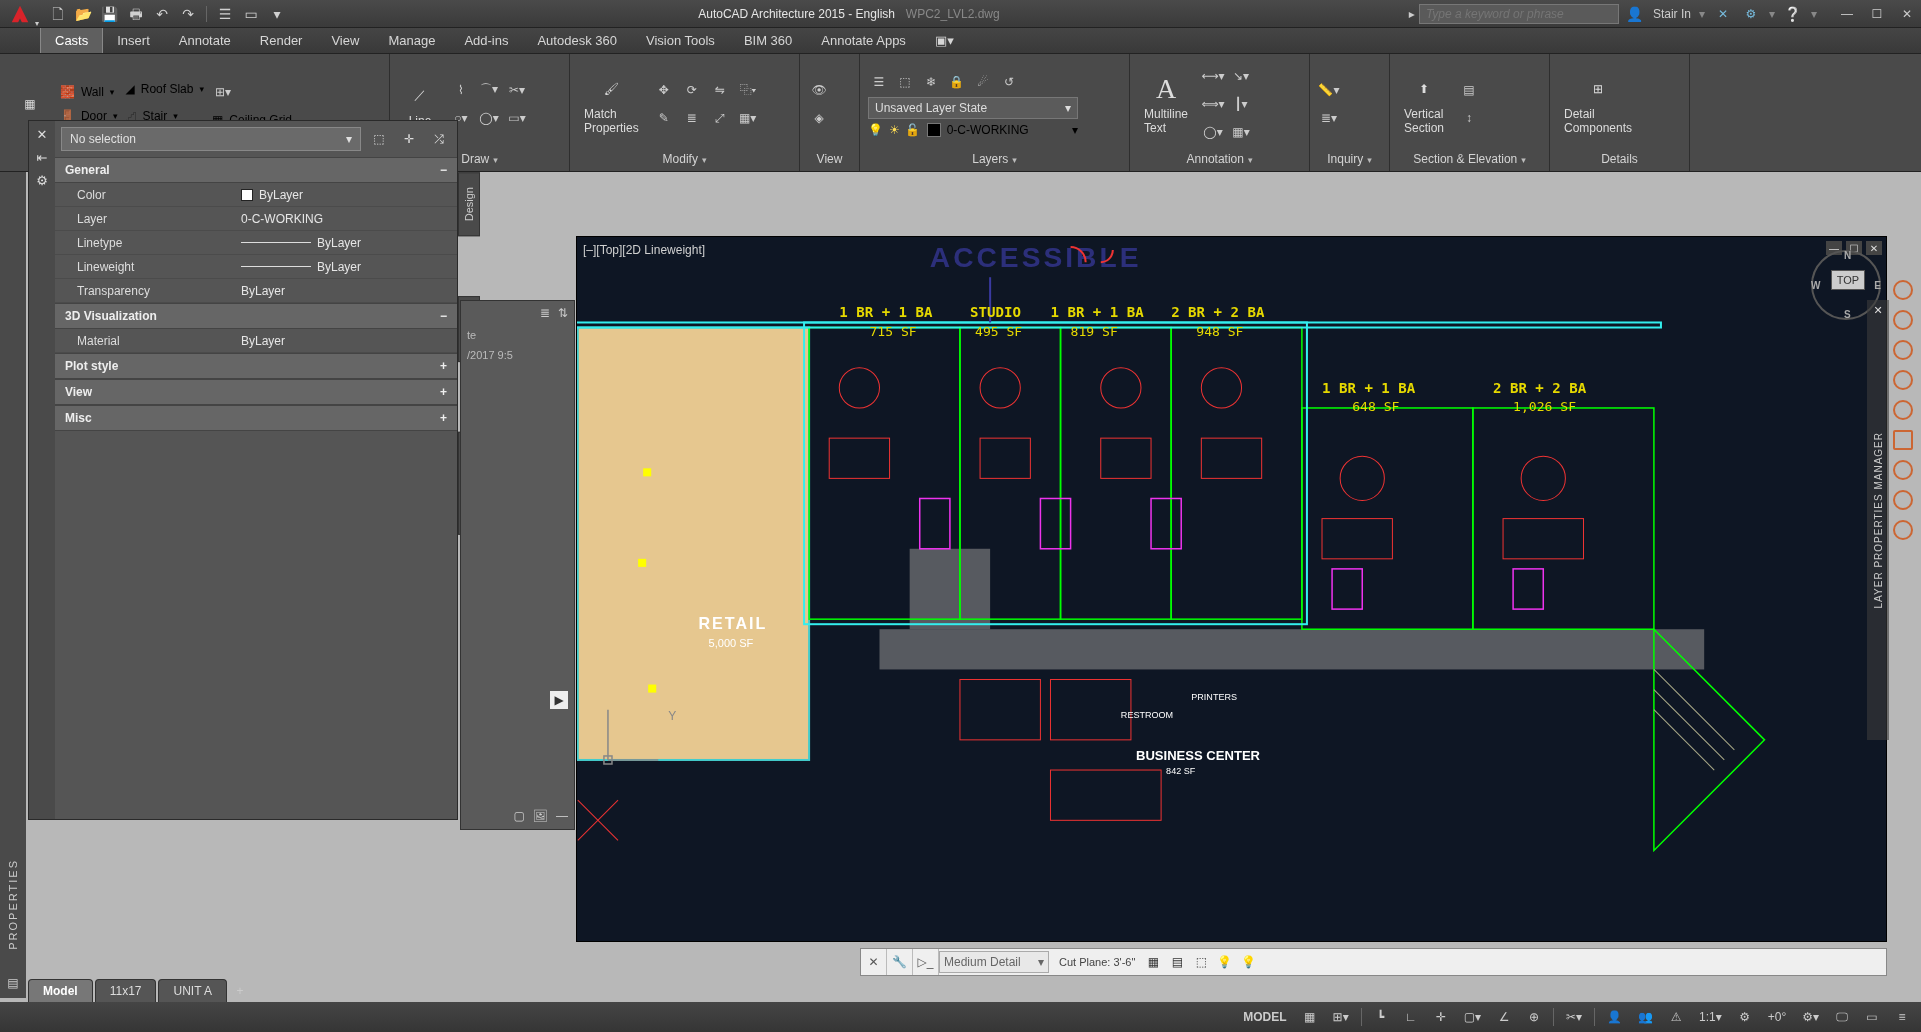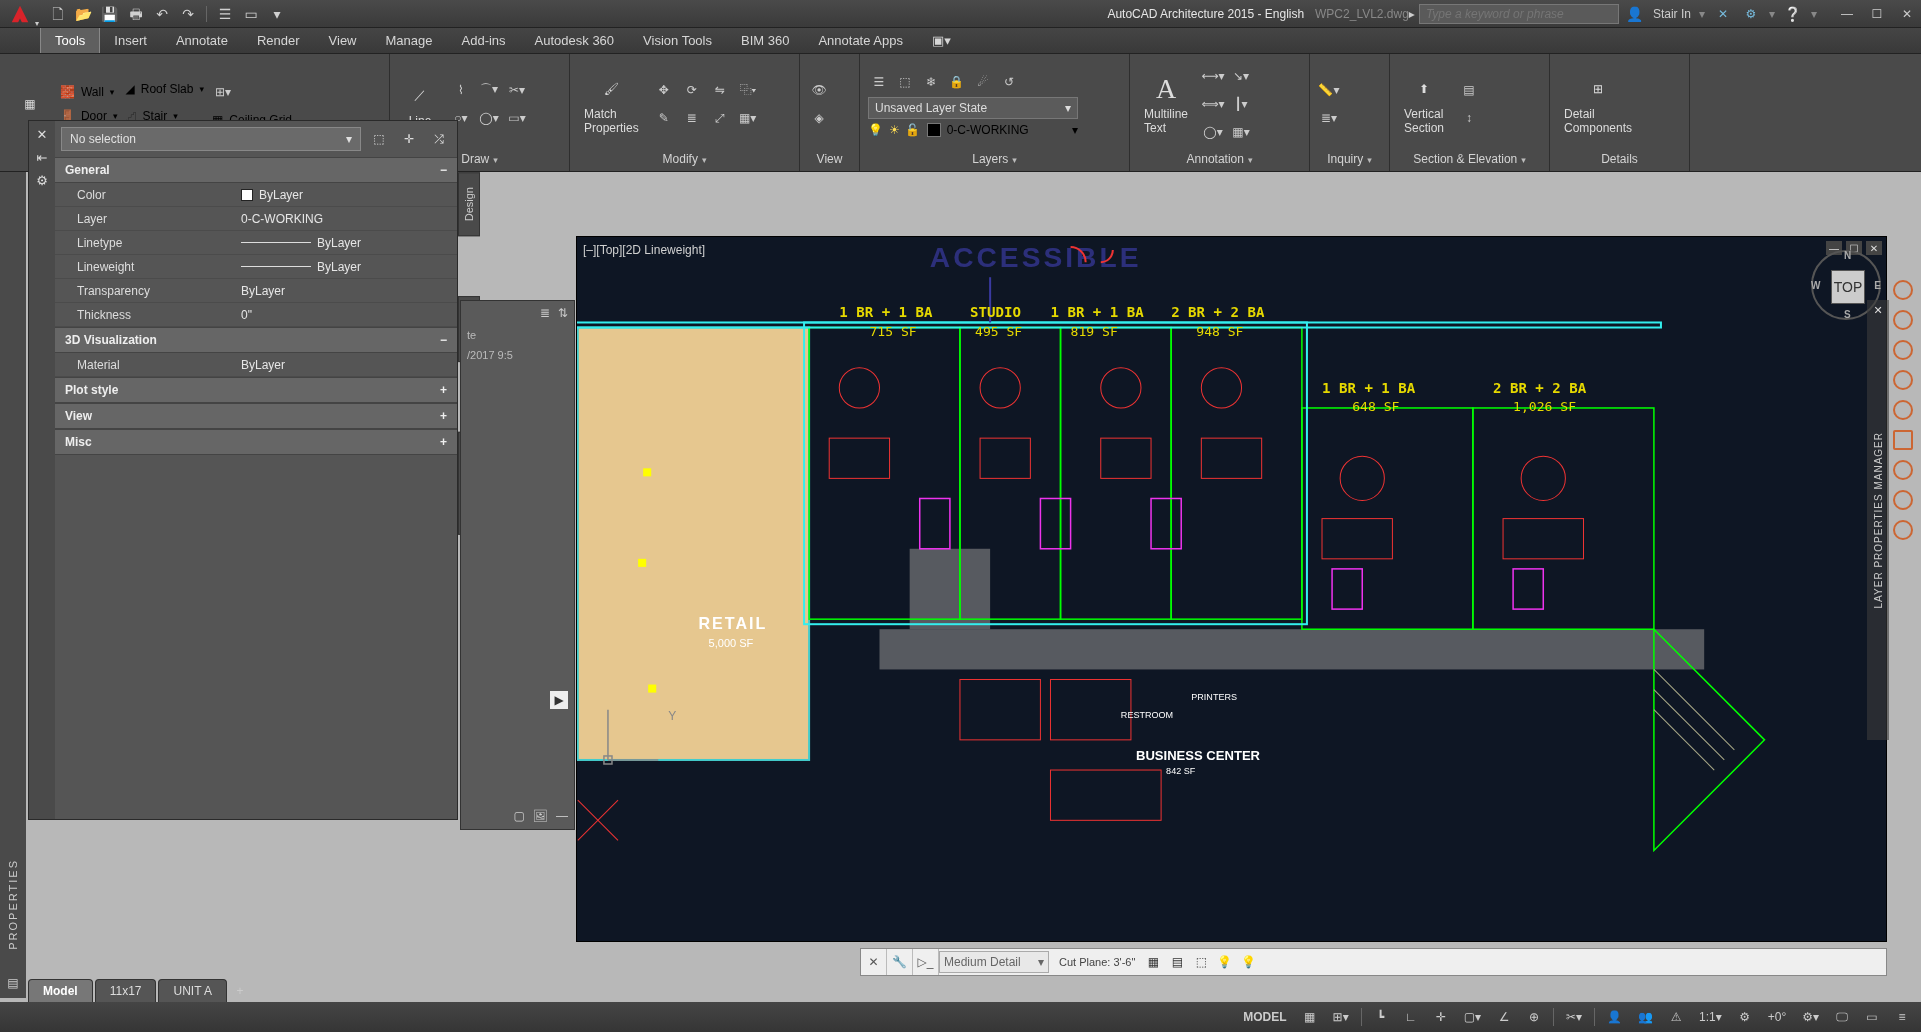--- a/index.html
+++ b/index.html
@@ -5,21 +5,21 @@
 * { margin:0; padding:0; box-sizing:border-box; font-family:"Segoe UI",Tahoma,sans-serif; font-size:12px; user-select:none; }
 html,body { width:1921px; height:1032px; background:#b8b8b8; overflow:hidden; }
 
 
 #titlebar { height:28px; background:linear-gradient(#4a4a4a,#3a3a3a); display:flex; align-items:center; color:#ccc; border-bottom:1px solid #222; }
 #titlebar .logo { width:40px; height:28px; display:flex; align-items:center; justify-content:center; position:relative; }
 #titlebar .logo svg { width:22px; height:22px;}
 #titlebar .qat { display:flex; gap:2px; margin-left:6px;}
 #titlebar .qat .qbtn { width:24px; height:22px; display:flex; align-items:center; justify-content:center; color:#d0d0d0; border-radius:2px;}
 #titlebar .qat .sep { width:1px; background:#666; margin:3px 4px;}
-#titlebar .apptitle { flex:1; text-align:right; font-size:13px; color:#e6e6e6;}
+#titlebar .apptitle { flex:1; text-align:center; font-size:13px; color:#e6e6e6;}
 #titlebar .search { width:200px; height:20px; background:#5a5a5a; border:1px solid #777; color:#cfcfcf; padding:0 6px; font-style:italic;}
 #titlebar .right { display:flex; align-items:center; gap:8px; margin:0 6px;}
 #titlebar .right .tbtn { width:20px; height:20px; display:flex; align-items:center; justify-content:center; color:#ddd;}
 #titlebar .winbtns { display:flex; gap:2px; margin-left:10px;}
 #titlebar .winbtns div { width:28px; height:20px; display:flex; align-items:center; justify-content:center; color:#ccc;}
 
 
 #menubar { height:26px; background:linear-gradient(#454545,#393939); display:flex; align-items:stretch; border-bottom:1px solid #222;}
 #menubar .tab { padding:0 14px; color:#d6d6d6; font-size:13px; display:flex; align-items:center; border-right:1px solid transparent;}
 #menubar .tab.active { background:#5f5f5f; color:#fff; border-right:1px solid #888; border-left:1px solid #888;}
@@ -79,21 +79,21 @@
 .unit-label2 { fill:#e6d900; font-size:13px; font-family:monospace;}
 .accessible { fill:#3a3aa0; font-size:28px; font-weight:700; letter-spacing:3px; opacity:.7;}
 .retail { fill:#fff; font-size:16px; font-weight:600; letter-spacing:2px;}
 .retail2 { fill:#fff; font-size:11px;}
 .biz { fill:#fff; font-size:13px; font-weight:600;}
 .tiny { fill:#fff; font-size:9px;}
 
 
 #navcube { position:absolute; right:40px; top:250px; width:70px; height:70px;}
 #navcube .ring { width:70px; height:70px; border:2px solid #555; border-radius:50%; position:relative;}
-#navcube .cube { position:absolute; left:18px; top:18px; width:34px; height:34px; background:#ccc; border:1px solid #555; color:#333; font-size:14px; display:flex; align-items:center; justify-content:center;}
+#navcube .cube { position:absolute; left:18px; top:18px; width:34px; height:20px; background:#ccc; border:1px solid #555; color:#333; font-size:11px; display:flex; align-items:center; justify-content:center;}
 #navcube .n,.s,.e,.w { position:absolute; color:#aaa; font-size:10px; font-weight:600;}
 #navcube .n{top:-2px;left:31px;} #navcube .s{bottom:-2px;left:31px;} #navcube .e{right:-2px;top:28px;} #navcube .w{left:-2px;top:28px;}
 
 
 #rtools { position:absolute; right:4px; top:280px; width:28px; bottom:90px; background:transparent; display:flex; flex-direction:column; align-items:center; gap:10px;}
 #rtools .rt { width:20px; height:20px; border:2px solid #c63; border-radius:50%;}
 #lpmgr { position:absolute; right:32px; top:300px; width:22px; height:440px; background:rgba(60,60,60,.6); display:flex; align-items:center; justify-content:center;}
 #lpmgr span { writing-mode:vertical-rl; transform:rotate(180deg); color:#ccc; font-size:10px; letter-spacing:1px;}
 #lpmgr .lx { position:absolute; top:4px; color:#ddd; font-size:11px;}
 
@@ -181,21 +181,21 @@
   </div>
   <div class="winbtns">
     <div>—</div>
     <div>☐</div>
     <div>✕</div>
   </div>
 </div>
 
 <div id="menubar">
   <div style="width:40px"></div>
-  <div class="tab active">Tools</div>
+  <div class="tab active">Casts</div>
   <div class="tab">Insert</div>
   <div class="tab">Annotate</div>
   <div class="tab">Render</div>
   <div class="tab">View</div>
   <div class="tab">Manage</div>
   <div class="tab">Add-ins</div>
   <div class="tab">Autodesk 360</div>
   <div class="tab">Vision Tools</div>
   <div class="tab">BIM 360</div>
   <div class="tab">Annotate Apps</div>
@@ -454,24 +454,20 @@
     <div class="row">
         <div class="k">Lineweight</div>
         <div class="v">
           <div class="lline"></div>
           <span>ByLayer</span>
         </div>
       </div>
     <div class="row">
         <div class="k">Transparency</div>
         <div class="v">ByLayer</div>
-      </div>
-    <div class="row">
-        <div class="k">Thickness</div>
-        <div class="v">0"</div>
       </div>
 
     <div class="section-head">
         <span>3D Visualization</span>
         <span>−</span>
       </div>
     <div class="row">
         <div class="k">Material</div>
         <div class="v">ByLayer</div>
       </div>

